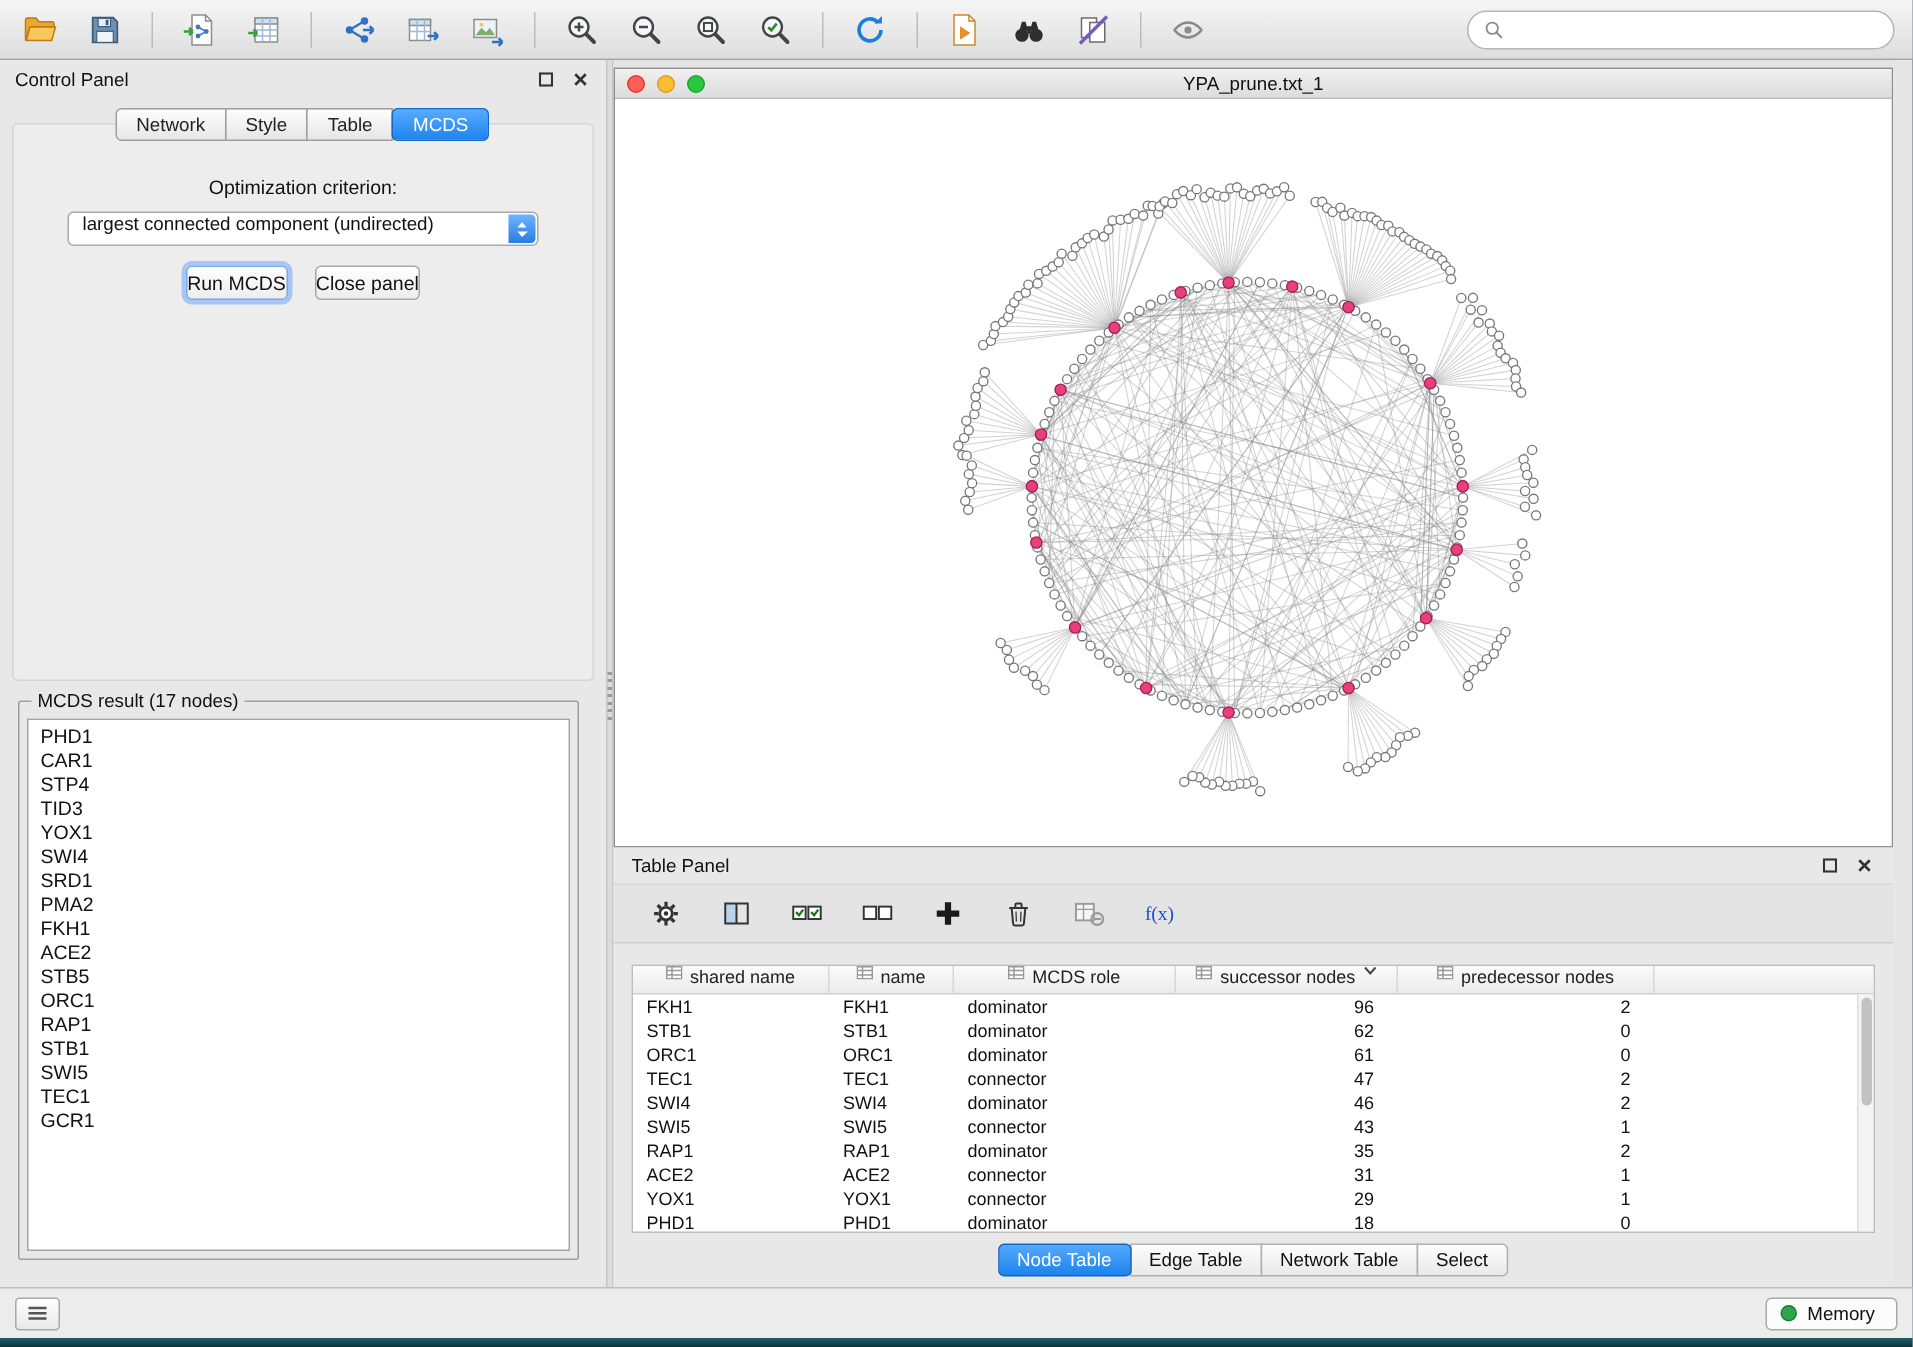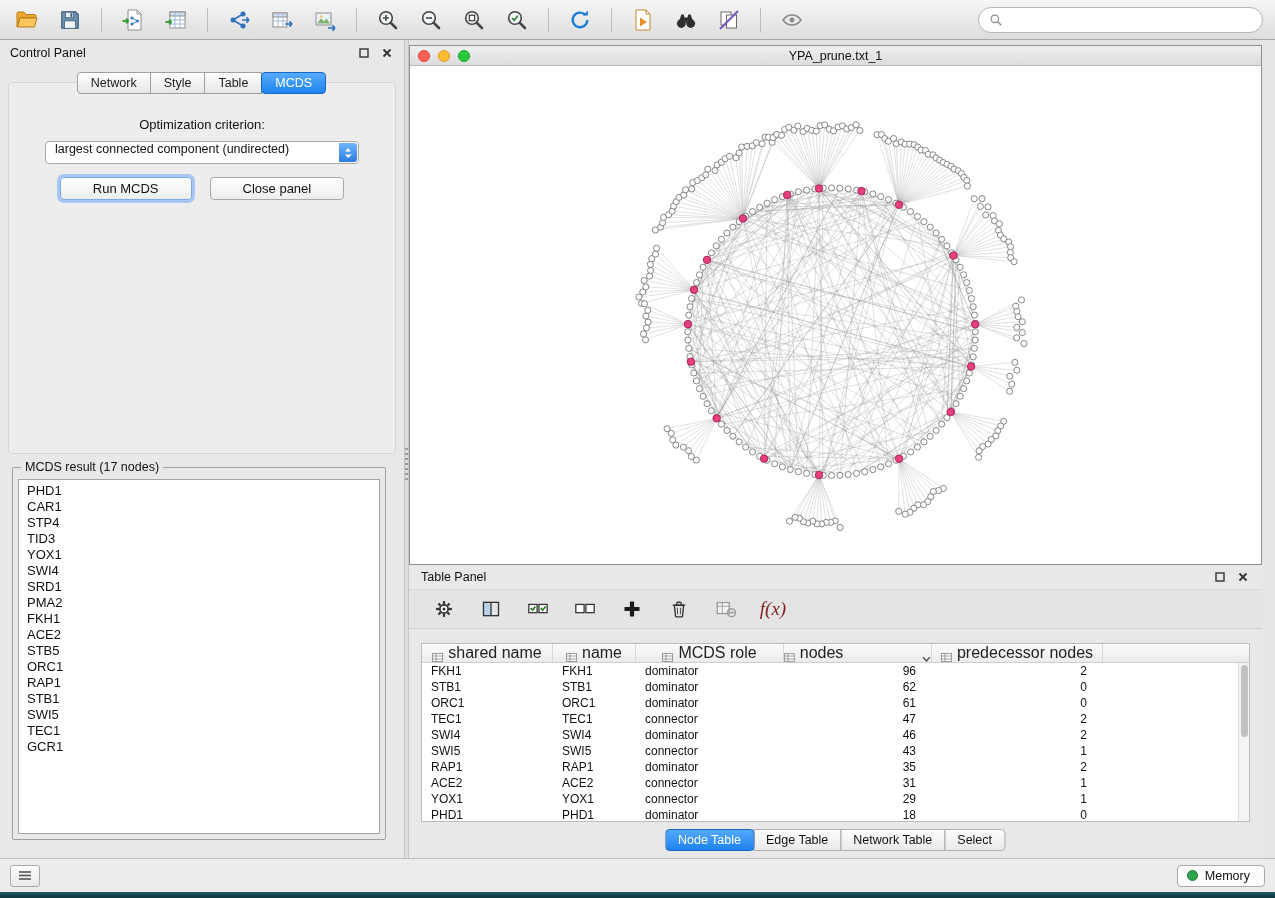--- a/index.html
+++ b/index.html
@@ -30,44 +30,44 @@
 .cp-tab{padding:3px 13px;font-size:12.5px;background:linear-gradient(#fdfdfd,#e6e6e6);border:1px solid #9f9f9f;margin-left:-1px;cursor:pointer;color:#222}
 .cp-tab:first-child{border-radius:4px 0 0 4px}
 .cp-tab:last-child{border-radius:0 4px 4px 0}
 .cp-tab.active{background:linear-gradient(#57abff,#1e84ee);color:#fff;border-color:#1568c8;border-radius:4px;position:relative;z-index:3}
 .cp-body{margin:-12px 8px 0;background:#ededed;border:1px solid #d6d6d6;border-radius:4px;height:372px;padding-top:34px}
 .opt-label{text-align:center;font-size:13px;margin-bottom:9px}
 .select{width:314px;height:23px;margin:0 auto;background:#fff;border:1px solid #a9a9a9;border-radius:4px;display:flex;align-items:flex-start;padding-left:9px;font-size:12.5px;position:relative;cursor:pointer}
 .select-value{white-space:nowrap;overflow:hidden}
 .stepper{position:absolute;right:1px;top:1px;bottom:1px;width:18px;background:linear-gradient(#6fb4ff,#2a7ce0);border-radius:0 3px 3px 0;display:flex;align-items:center;justify-content:center}
 .btn-row{display:flex;justify-content:center;gap:18px;margin-top:13px}
-.btn{font-family:"Liberation Sans",sans-serif;font-size:13px;padding:3px 32px;background:linear-gradient(#ffffff,#ededed);border:1px solid #a8a8a8;border-radius:4px;cursor:pointer;color:#111}
+.btn{font-family:"Liberation Sans",sans-serif;font-size:13px;padding:3px 0;background:linear-gradient(#ffffff,#ededed);border:1px solid #a8a8a8;border-radius:4px;cursor:pointer;color:#111}
 .btn.focus{border-color:#7aa8e8;box-shadow:0 0 0 3px rgba(80,150,250,.45)}
 .fieldset{position:absolute;left:12px;right:18px;top:427px;bottom:18px;border:1px solid #9f9f9f;border-radius:2px}
 .legend{position:absolute;top:-8px;left:8px;background:#e8e8e8;padding:0 4px;font-size:12.5px}
 .mcds-list{position:absolute;left:5px;right:5px;top:11px;bottom:5px;background:#fff;border:1px solid #a5a5a5;overflow:hidden;padding:3px 0}
 .mcds-item{height:16px;line-height:16px;padding-left:8px;font-size:13px;cursor:default}
 
 
 .net-window{position:absolute;top:5px;left:0;right:0;height:520px;border:1px solid #8f8f8f;background:#fff;display:flex;flex-direction:column}
 .net-titlebar{height:20px;background:linear-gradient(#f0f0f0,#dcdcdc);border-bottom:1px solid #b8b8b8;position:relative;display:flex;align-items:center;justify-content:center;font-size:12.5px}
 .lights{position:absolute;left:8px;top:4px;display:flex;gap:8px}
 .light{width:12px;height:12px;border-radius:50%;cursor:pointer}
 .net-canvas{flex:1;position:relative;background:#fff}
 .net-canvas svg{position:absolute;inset:0;width:100%;height:100%}
 
 
 .table-panel{position:absolute;top:525px;left:0;right:0;bottom:0;background:#e8e8e8}
 .tp-header{height:24px;display:flex;align-items:center;padding:0 12px;font-size:12.5px}
 .tp-toolbar{height:40px;display:flex;align-items:center;gap:21px;padding-left:22px;background:#e4e4e4;border-top:1px solid #d8d8d8;border-bottom:1px solid #cfcfcf}
 .ticon{width:26px;height:26px;display:flex;align-items:center;justify-content:center;cursor:pointer;border-radius:3px}
-.fx{font-family:"Liberation Serif",serif;font-style:italic;font-size:19px;color:#7f1d1d}
+.fx{font-family:"Liberation Serif",serif;font-size:13px;color:#1d4ed8}
 .table-wrap{position:absolute;left:12px;right:12px;top:78px;bottom:36px;background:#fff;border:1px solid #bdbdbd;overflow:hidden}
 .thead{display:flex;height:19px;background:linear-gradient(#fbfbfb,#ebebeb);border-bottom:1px solid #cfcfcf}
-.th{display:flex;align-items:flex-end;justify-content:center;gap:5px;font-size:16px;color:#222;border-right:1px solid #d8d8d8;overflow:hidden;cursor:pointer}
+.th{display:flex;align-items:flex-start;justify-content:center;gap:5px;font-size:12px;color:#222;border-right:1px solid #d8d8d8;overflow:hidden;cursor:pointer}
 .th.filler{flex:1;border-right:none}
 .tbody{}
 .tr{display:flex;height:16px;align-items:center;cursor:default}
 .td{font-size:12px;height:16px;line-height:16px;padding-left:9px;overflow:hidden;white-space:nowrap}
 .td.num{text-align:right;padding-left:0;padding-right:16px}
 .col0{width:131px}.col1{width:83px}.col2{width:148px}.col3{width:148px}.col4{width:171px}
 .vscroll{position:absolute;top:19px;right:0;bottom:0;width:11px;background:#f4f4f4;border-left:1px solid #ddd}
 .vthumb{position:absolute;top:2px;left:1.5px;width:7px;height:72px;background:#c2c2c2;border-radius:4px;cursor:pointer}
 .table-tabs{position:absolute;bottom:7px;left:50%;transform:translateX(-50%);display:flex}
 .bt-tab{padding:3px 12px;font-size:12.5px;background:linear-gradient(#fdfdfd,#e9e9e9);border:1px solid #b0b0b0;margin-left:-1px;cursor:pointer;white-space:nowrap}

